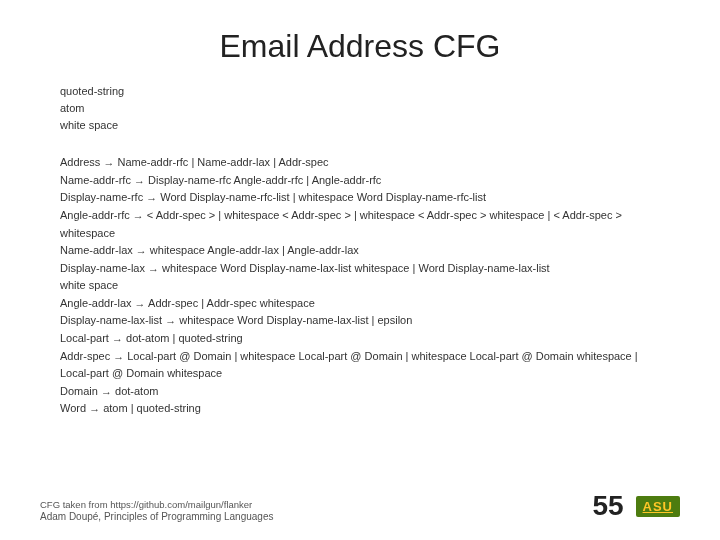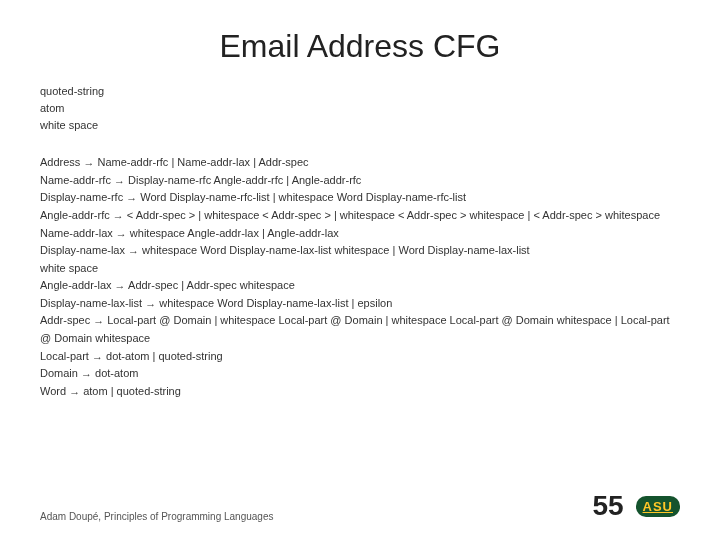--- a/index.html
+++ b/index.html
@@ -7,21 +7,21 @@
       width: 720px;
       height: 540px;
       background: #fff;
       font-family: Arial, sans-serif;
       position: relative;
       overflow: hidden;
     }
     .page {
       width: 720px;
       height: 540px;
-      padding: 0 40px;
+      padding: 0 60px;
       position: relative;
     }
     .title {
       text-align: center;
       font-size: 32px;
       font-weight: normal;
       padding-top: 28px;
       padding-bottom: 18px;
       color: #222;
     }
@@ -74,27 +74,27 @@
       font-size: 28px;
       font-weight: bold;
       color: #222;
     }
     .asu-logo {
       display: flex;
       align-items: center;
       justify-content: center;
     }
     .asu-logo-box {
-      background: #14532d;
+      background: #4d7c0f;
       color: #FFC627;
       font-size: 13px;
       font-weight: bold;
       font-family: Arial, sans-serif;
       padding: 3px 7px;
-      border-radius: 10px;
+      border-radius: 2px;
       letter-spacing: 1px;
       text-decoration: underline;
     }
   </style>
 </head>
 <body>
 
 <div class="page">
   <h1 class="title">Email Address CFG</h1>
 
@@ -107,28 +107,29 @@
   <div class="grammar">
     <div>Address → Name-addr-rfc | Name-addr-lax | Addr-spec</div>
     <div>Name-addr-rfc → Display-name-rfc Angle-addr-rfc | Angle-addr-rfc</div>
     <div>Display-name-rfc → Word Display-name-rfc-list | whitespace Word Display-name-rfc-list</div>
     <div>Angle-addr-rfc → &lt; Addr-spec &gt; | whitespace &lt; Addr-spec &gt; | whitespace &lt; Addr-spec &gt; whitespace | &lt; Addr-spec &gt; whitespace</div>
     <div>Name-addr-lax → whitespace Angle-addr-lax | Angle-addr-lax</div>
     <div>Display-name-lax → whitespace Word Display-name-lax-list whitespace | Word Display-name-lax-list</div>
     <div>white space</div>
     <div>Angle-addr-lax → Addr-spec | Addr-spec whitespace</div>
     <div>Display-name-lax-list → whitespace Word Display-name-lax-list | epsilon</div>
+    <div>Local-part → dot-atom | quoted-string</div>
     <div>Addr-spec → Local-part @ Domain | whitespace Local-part @ Domain | whitespace Local-part @ Domain whitespace | Local-part @ Domain whitespace</div>
-    <div>Local-part → dot-atom | quoted-string</div>
     <div>Domain → dot-atom</div>
     <div>Word → atom | quoted-string</div>
   </div>
 
   <div class="footer">
     <div class="footer-left">
+      <span class="footer-source">CFG taken from https://github.com/mailgun/flanker</span>
       <span class="footer-credit">Adam Doupé, Principles of Programming Languages</span>
     </div>
     <div class="footer-right">
       <span class="page-number">55</span>
       <div class="asu-logo">
         <span class="asu-logo-box">ASU</span>
       </div>
     </div>
   </div>
 </div>

